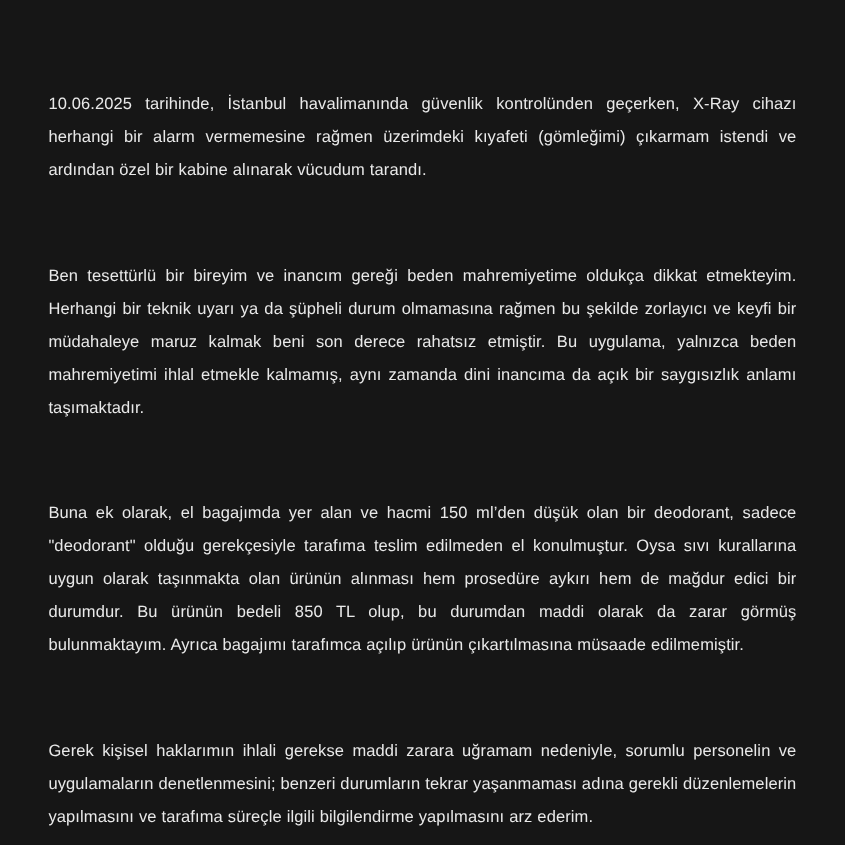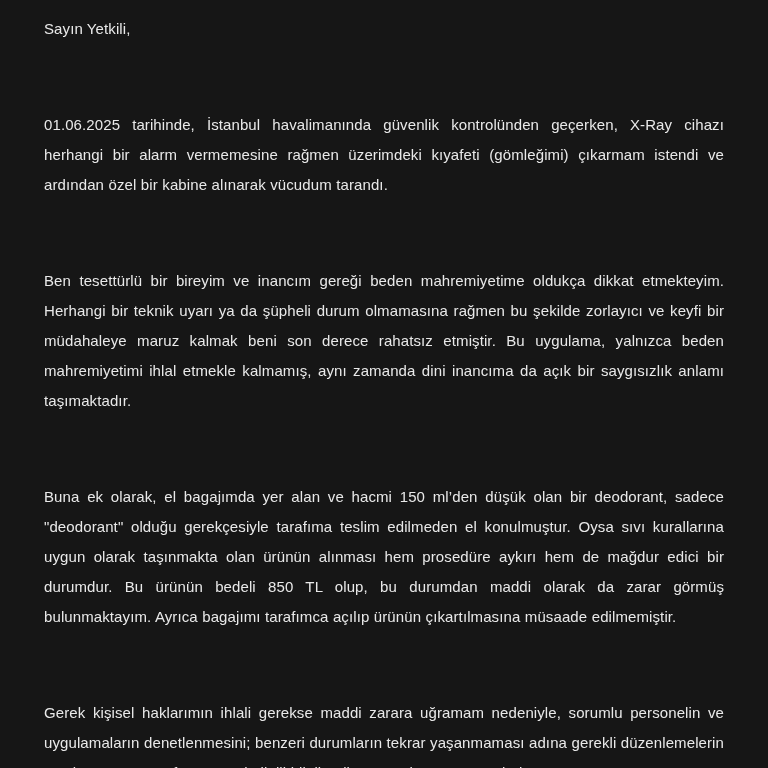--- a/index.html
+++ b/index.html
@@ -50,26 +50,25 @@
 
   .spacer-half {
     height: 30px;
   }
 </style>
 </head>
 <body>
 
 <div class="document">
 
-  <p class="salutation">Sayın Yetkili,</p>
 
   <div class="spacer-block"></div>
   <div class="spacer-half"></div>
 
-  <p class="body-paragraph">01.06.2025 tarihinde, İstanbul havalimanında güvenlik kontrolünden geçerken, X-Ray cihazı herhangi bir alarm vermemesine rağmen üzerimdeki kıyafeti (gömleğimi) çıkarmam istendi ve ardından özel bir kabine alınarak vücudum tarandı.</p>
+  <p class="body-paragraph">10.06.2025 tarihinde, İstanbul havalimanında güvenlik kontrolünden geçerken, X-Ray cihazı herhangi bir alarm vermemesine rağmen üzerimdeki kıyafeti (gömleğimi) çıkarmam istendi ve ardından özel bir kabine alınarak vücudum tarandı.</p>
 
   <div class="spacer-block"></div>
   <div class="spacer-half"></div>
 
   <p class="body-paragraph">Ben tesettürlü bir bireyim ve inancım gereği beden mahremiyetime oldukça dikkat etmekteyim. Herhangi bir teknik uyarı ya da şüpheli durum olmamasına rağmen bu şekilde zorlayıcı ve keyfi bir müdahaleye maruz kalmak beni son derece rahatsız etmiştir. Bu uygulama, yalnızca beden mahremiyetimi ihlal etmekle kalmamış, aynı zamanda dini inancıma da açık bir saygısızlık anlamı taşımaktadır.</p>
 
   <div class="spacer-block"></div>
   <div class="spacer-half"></div>
 
   <p class="body-paragraph">Buna ek olarak, el bagajımda yer alan ve hacmi 150 ml’den düşük olan bir deodorant, sadece "deodorant" olduğu gerekçesiyle tarafıma teslim edilmeden el konulmuştur. Oysa sıvı kurallarına uygun olarak taşınmakta olan ürünün alınması hem prosedüre aykırı hem de mağdur edici bir durumdur. Bu ürünün bedeli 850 TL olup, bu durumdan maddi olarak da zarar görmüş bulunmaktayım. Ayrıca bagajımı tarafımca açılıp ürünün çıkartılmasına müsaade edilmemiştir.</p>

